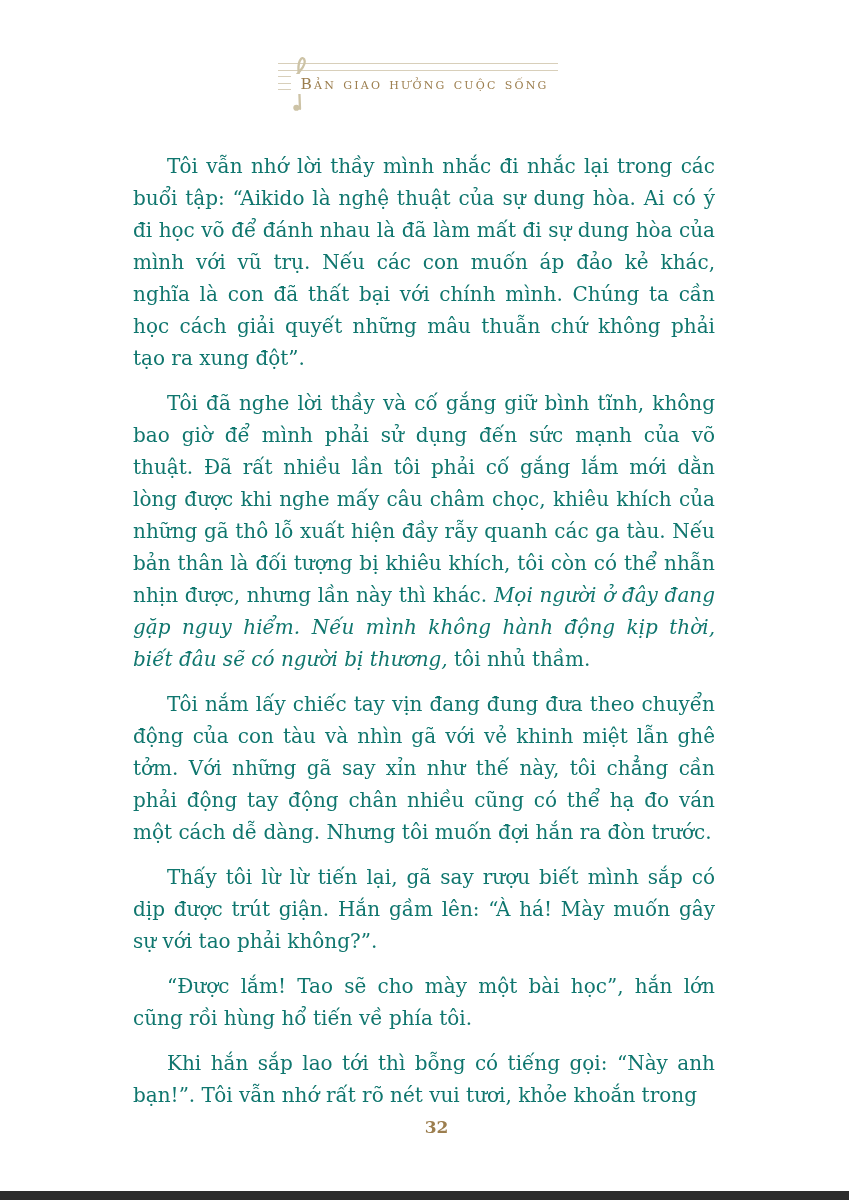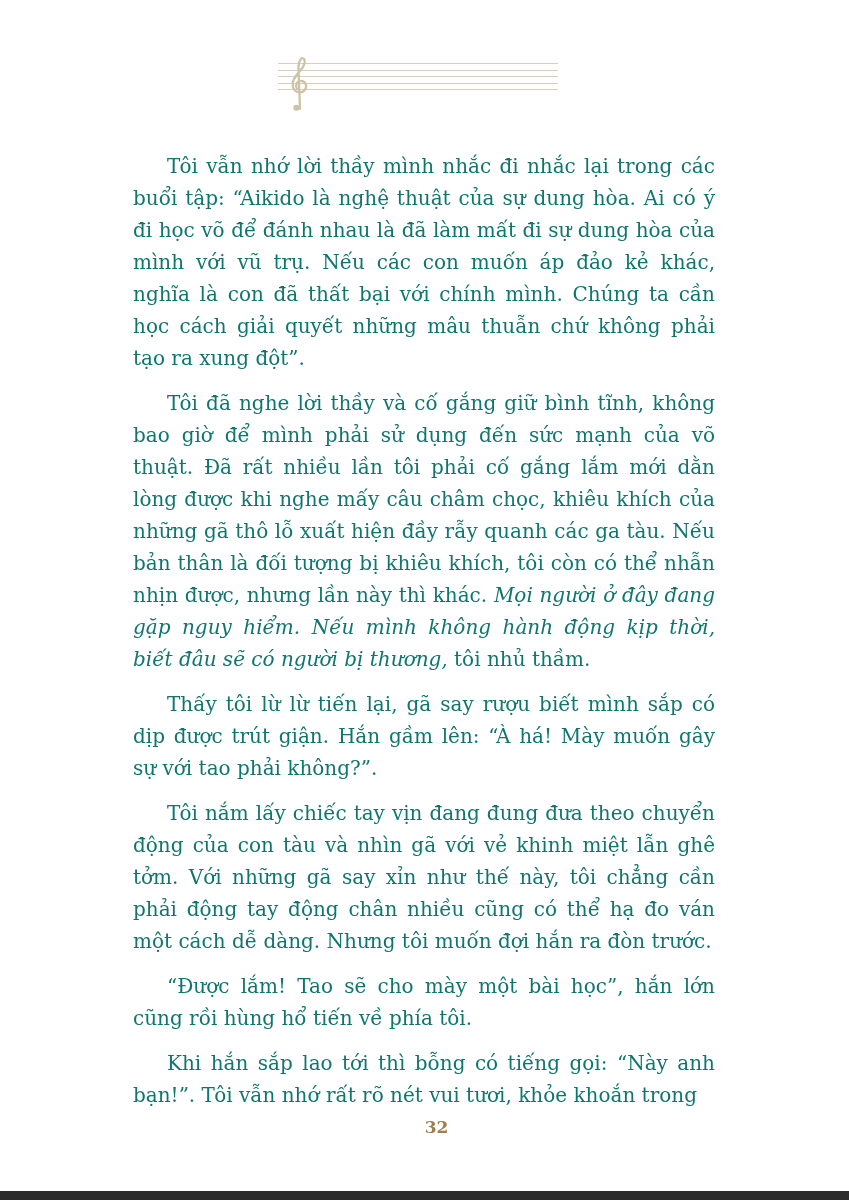--- a/index.html
+++ b/index.html
@@ -67,27 +67,30 @@
 <body>
 
 <div class="page">
 
   <div class="header">
     <div class="staff"></div>
     <svg class="clef" viewBox="0 0 44 120" xmlns="http://www.w3.org/2000/svg" aria-hidden="true">
       <path fill="none" stroke="#cdc3a6" stroke-width="4.5" stroke-linecap="round" d="M22 108 L19 30 C19 14 26 6 30 12 C34 19 28 28 22 35 C12 46 6 54 8 64 C10 76 24 80 31 72 C37 65 33 54 24 54 C16 54 12 62 16 69"></path>
       <circle cx="15" cy="106" r="6" fill="#cdc3a6"></circle>
     </svg>
+    <div class="header-title">
+      <span>Bản giao hưởng cuộc sống</span>
+    </div>
   </div>
 
   <div class="body-text">
       <p><span>Tôi vẫn nhớ lời thầy mình nhắc đi nhắc lại trong các buổi tập: “Aikido là nghệ thuật của sự dung hòa. Ai có ý đi học võ để đánh nhau là đã làm mất đi sự dung hòa của mình với vũ trụ. Nếu các con muốn áp đảo kẻ khác, nghĩa là con đã thất bại với chính mình. Chúng ta cần học cách giải quyết những mâu thuẫn chứ không phải tạo ra xung đột”.</span></p>
       <p><span>Tôi đã nghe lời thầy và cố gắng giữ bình tĩnh, không bao giờ để mình phải sử dụng đến sức mạnh của võ thuật. Đã rất nhiều lần tôi phải cố gắng lắm mới dằn lòng được khi nghe mấy câu châm chọc, khiêu khích của những gã thô lỗ xuất hiện đầy rẫy quanh các ga tàu. Nếu bản thân là đối tượng bị khiêu khích, tôi còn có thể nhẫn nhịn được, nhưng lần này thì khác. </span><em>Mọi người ở đây đang gặp nguy hiểm. Nếu mình không hành động kịp thời, biết đâu sẽ có người bị thương,</em><span> tôi nhủ thầm.</span></p>
+      <p><span>Tôi nắm lấy chiếc tay vịn đang đung đưa theo chuyển động của con tàu và nhìn gã với vẻ khinh miệt lẫn ghê tởm. Với những gã say xỉn như thế này, tôi chẳng cần phải động tay động chân nhiều cũng có thể hạ đo ván một cách dễ dàng. Nhưng tôi muốn đợi hắn ra đòn trước.</span></p>
       <p><span>Thấy tôi lừ lừ tiến lại, gã say rượu biết mình sắp có dịp được trút giận. Hắn gầm lên: “À há! Mày muốn gây sự với tao phải không?”.</span></p>
-      <p><span>Tôi nắm lấy chiếc tay vịn đang đung đưa theo chuyển động của con tàu và nhìn gã với vẻ khinh miệt lẫn ghê tởm. Với những gã say xỉn như thế này, tôi chẳng cần phải động tay động chân nhiều cũng có thể hạ đo ván một cách dễ dàng. Nhưng tôi muốn đợi hắn ra đòn trước.</span></p>
       <p><span>“Được lắm! Tao sẽ cho mày một bài học”, hắn lớn cũng rồi hùng hổ tiến về phía tôi.</span></p>
       <p><span>Khi hắn sắp lao tới thì bỗng có tiếng gọi: “Này anh bạn!”. Tôi vẫn nhớ rất rõ nét vui tươi, khỏe khoắn trong</span></p>
     </div>
 
   <div class="page-number">32</div>
 
   <div class="bottom-bar"></div>
 
 </div>
 

